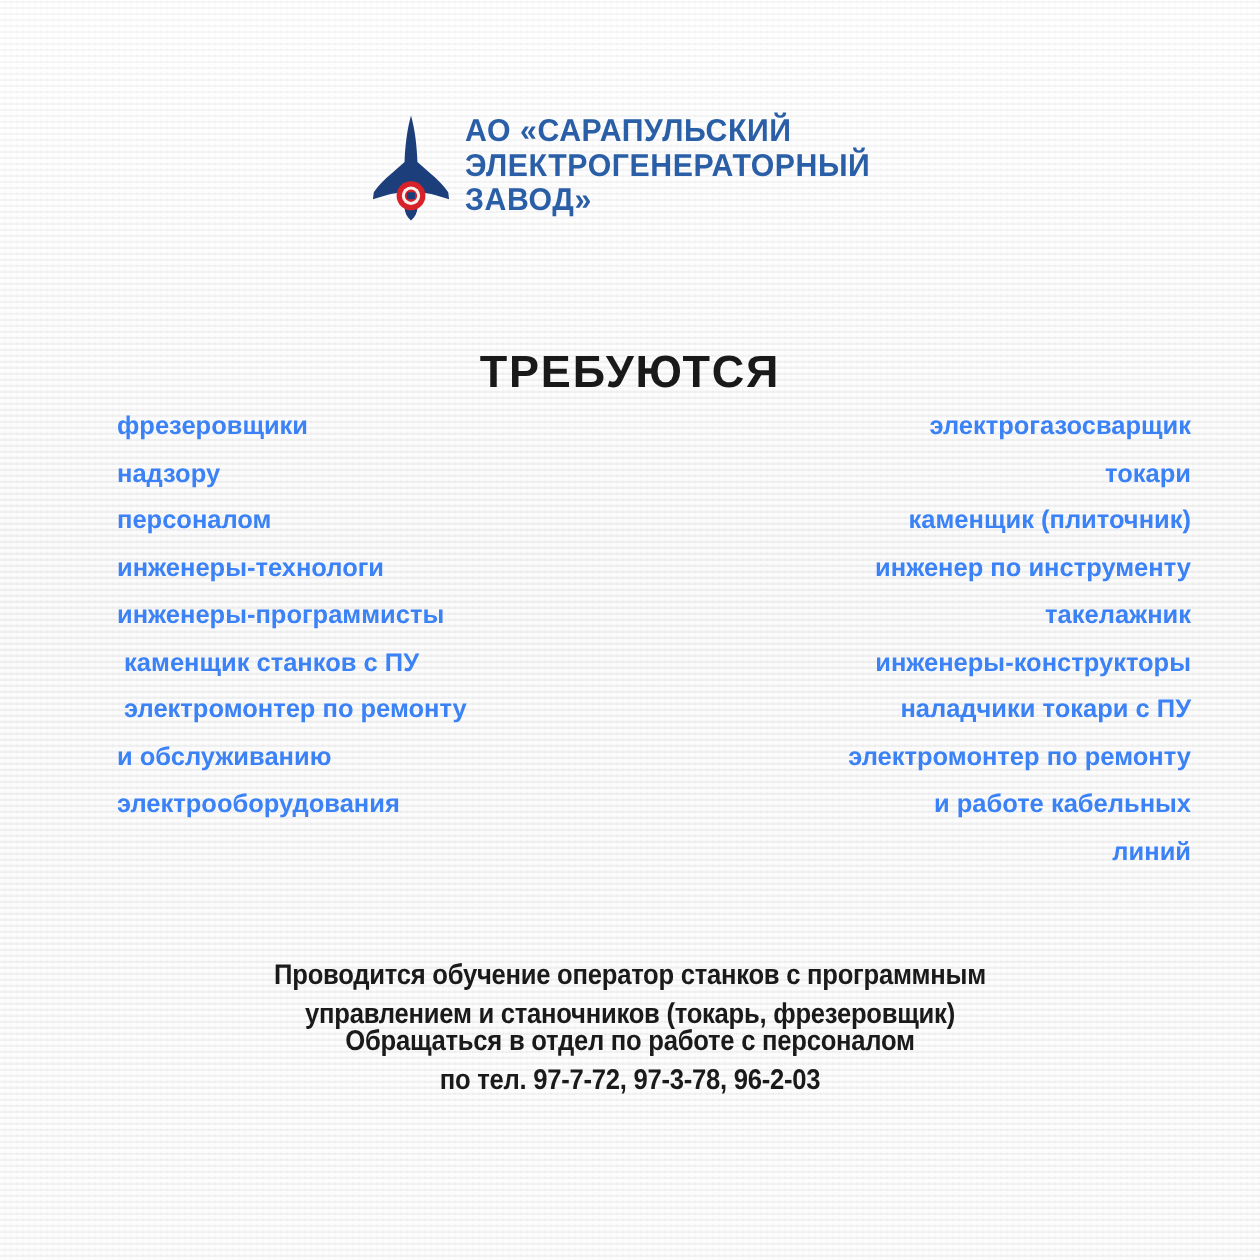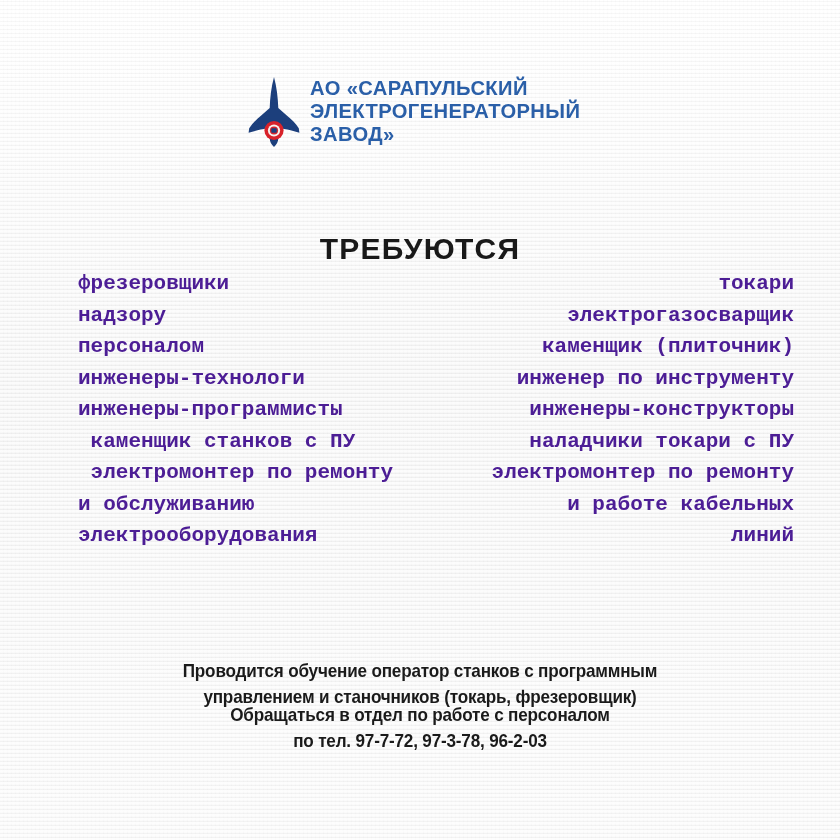--- a/index.html
+++ b/index.html
@@ -126,25 +126,25 @@
     position: absolute;
     left: 78px;
     right: 46px;
     top: 268px;
     display: flex;
     justify-content: space-between;
     align-items: flex-start;
   }
   .col {
     width: 48%;
-    font-family: Liberation Mono, monospace;
-    font-weight: bold;
-    font-size: 21px;
+    font-family: Liberation Sans, sans-serif;
+    font-weight: bold;
+    font-size: 17px;
     line-height: 31.5px;
-    color: #4c1d95;
+    color: #3b82f6;
   }
   .col-left {
     text-align: left;
   }
   .col-right {
     text-align: right;
   }
   .vac-line {
     white-space: pre;
     display: block;
@@ -155,21 +155,20 @@
     position: absolute;
     left: 60px;
     right: 60px;
     text-align: center;
     color: #1a1a1a;
     font-family: "Liberation Sans", sans-serif;
     font-weight: bold;
     font-size: 19px;
     line-height: 26px;
     letter-spacing: -0.2px;
-    margin-top: 20px;
   }
   .note span {
     display: block;
     transform: scaleX(0.90);
     transform-origin: center center;
     white-space: nowrap;
   }
   .note-training { top: 638px; }
   .note-contact  { top: 682px; }
 </style>
@@ -232,24 +231,25 @@
         <span class="vac-line">персоналом</span>
         <span class="vac-line">инженеры-технологи</span>
         <span class="vac-line">инженеры-программисты</span>
         <span class="vac-line"> каменщик станков с ПУ</span>
         <span class="vac-line"> электромонтер по ремонту</span>
         <span class="vac-line">и обслуживанию</span>
         <span class="vac-line">электрооборудования</span>
       </div>
 
       <div class="col col-right">
+        <span class="vac-line">электрогазосварщик</span>
         <span class="vac-line">токари</span>
-        <span class="vac-line">электрогазосварщик</span>
         <span class="vac-line">каменщик (плиточник)</span>
         <span class="vac-line">инженер по инструменту</span>
+        <span class="vac-line">такелажник</span>
         <span class="vac-line">инженеры-конструкторы</span>
         <span class="vac-line">наладчики токари с ПУ</span>
         <span class="vac-line">электромонтер по ремонту</span>
         <span class="vac-line">и работе кабельных</span>
         <span class="vac-line">линий</span>
       </div>
 
     </div>
 
     <div class="note note-training">

